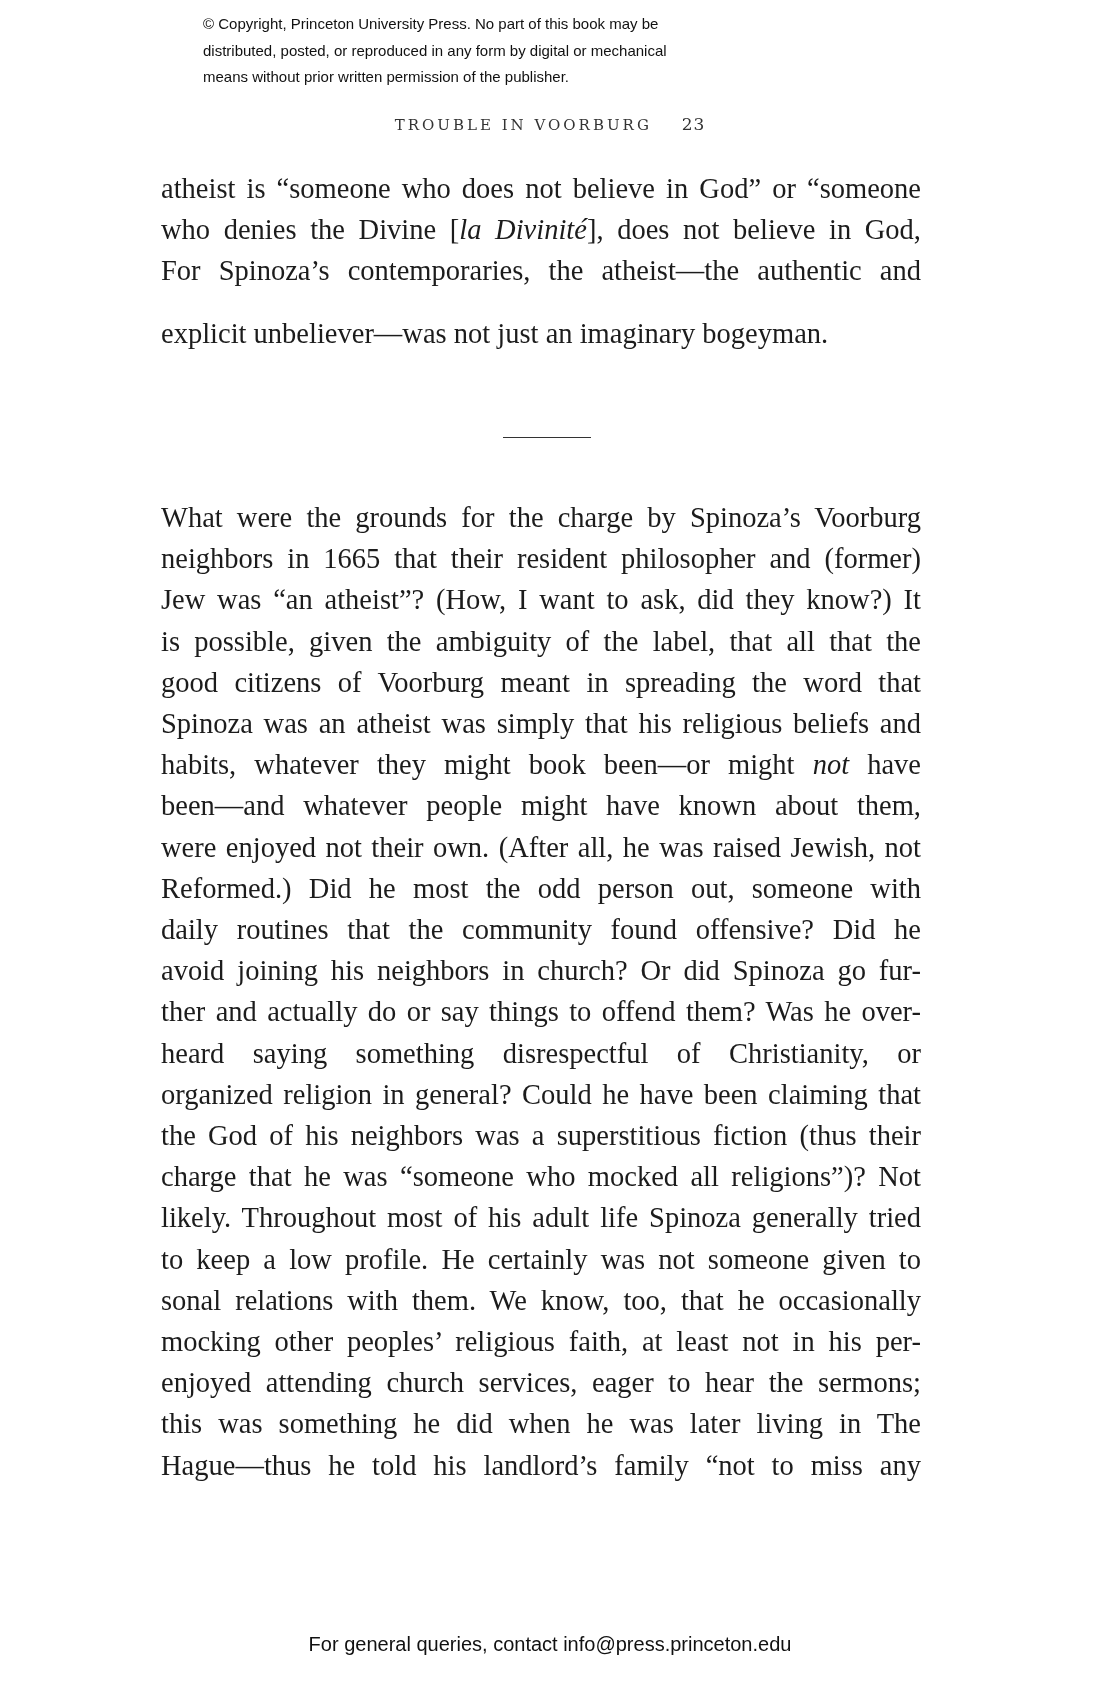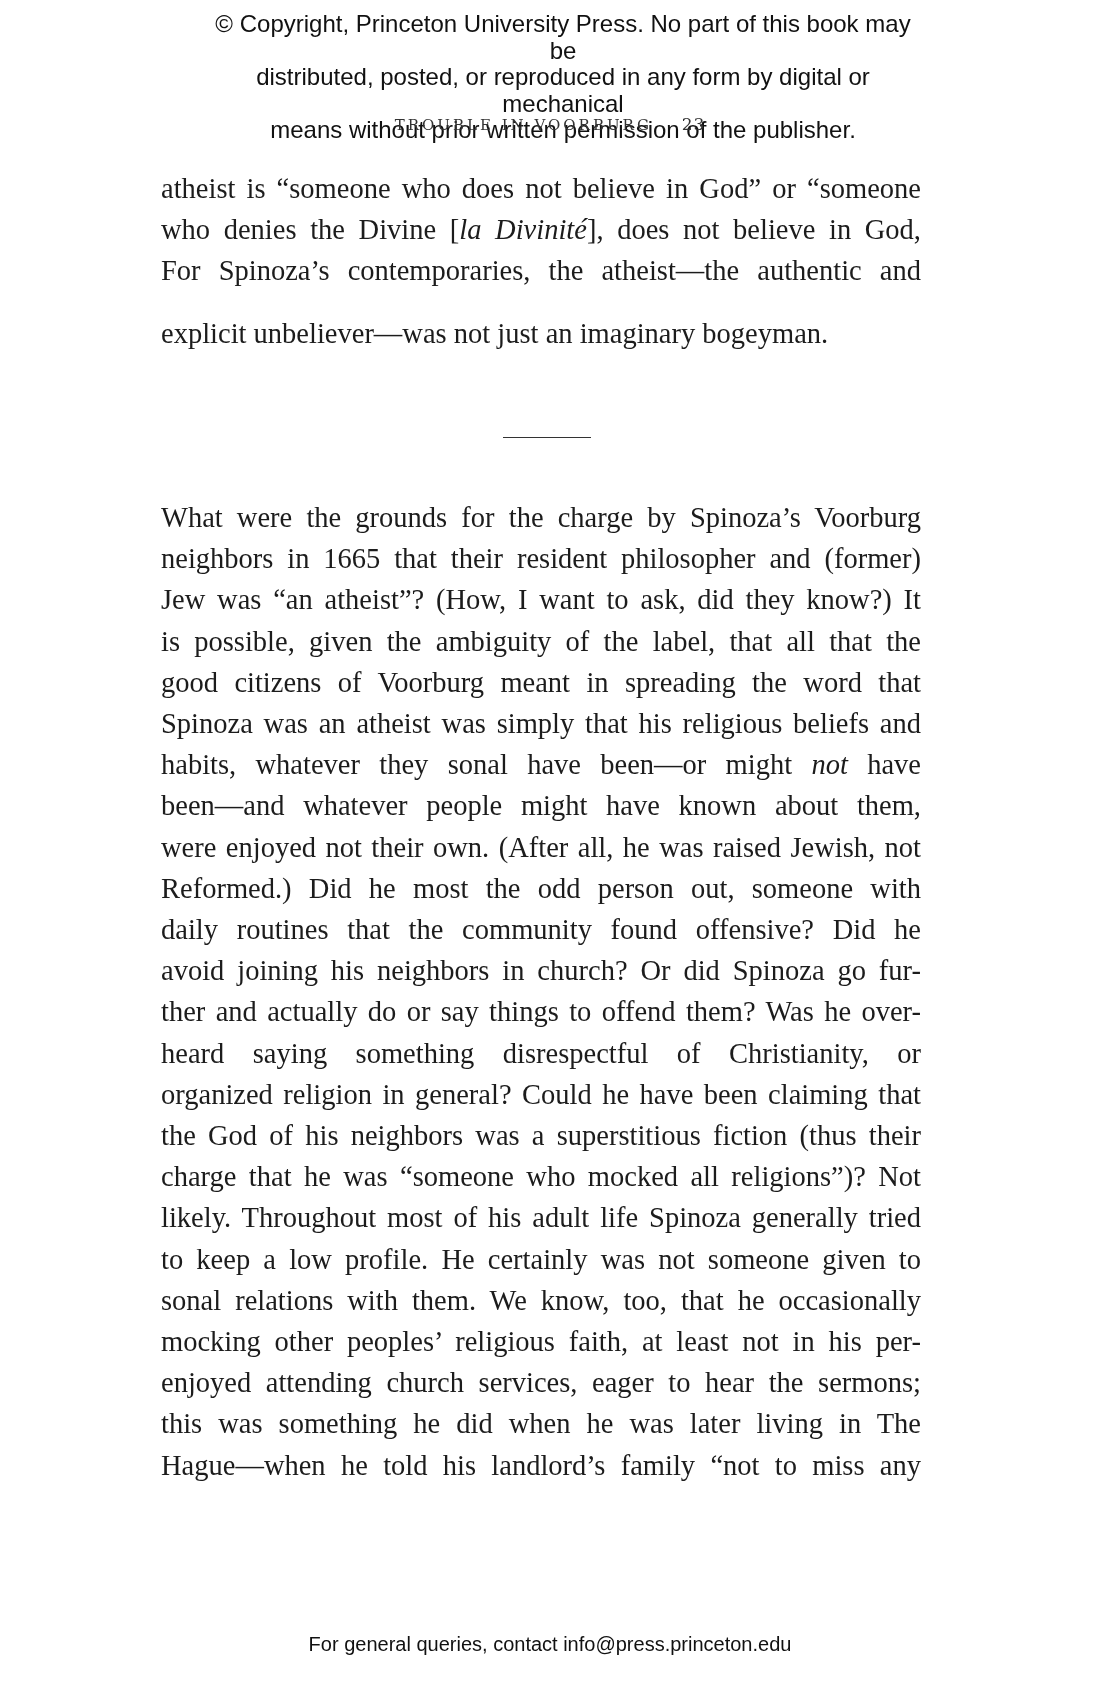--- a/index.html
+++ b/index.html
@@ -1,19 +1,19 @@
 <!DOCTYPE html>
 <html><head>
 <meta charset="utf-8">
 <style>
   html, body { margin: 0; padding: 0; background: #ffffff; }
   body { width: 1100px; height: 1700px; position: relative; overflow: hidden; color: #1a1a1a; }
   .notice {
     position: absolute; left: 203px; top: 11px; width: 720px;
-    font-family: "Liberation Sans", sans-serif; font-size: 24px; line-height: 26.5px; color: #111; text-align: center;
+    font-family: "Liberation Sans", sans-serif; font-size: 15px; line-height: 26.5px; color: #111;
   }
   .running-head {
     position: absolute; left: 0; top: 114px; width: 1100px; text-align: center;
     font-family: "DejaVu Serif", serif; font-size: 15px; letter-spacing: 3px; color: #333;
   }
   .running-head .title { margin-right: 22px; }
   .running-head .pnum { letter-spacing: 1px; font-size: 17px; }
   .body-text {
     position: absolute; left: 161px; width: 760px;
     font-family: "Liberation Serif", serif; font-size: 28.5px; line-height: 41.2px; color: #1c1c1c;
@@ -56,33 +56,33 @@
 
 <div class="section-rule"></div>
 
 <div class="body-text p2">
   <span class="line">What were the grounds for the charge by Spinoza’s Voorburg</span>
   <span class="line">neighbors in 1665 that their resident philosopher and (former)</span>
   <span class="line">Jew was “an atheist”? (How, I want to ask, did they know?) It</span>
   <span class="line">is possible, given the ambiguity of the label, that all that the</span>
   <span class="line">good citizens of Voorburg meant in spreading the word that</span>
   <span class="line">Spinoza was an atheist was simply that his religious beliefs and</span>
-  <span class="line"><span>habits, whatever they sonal have been—or might </span><em>not</em><span> have</span></span>
+  <span class="line"><span>habits, whatever they might book been—or might </span><em>not</em><span> have</span></span>
   <span class="line">been—and whatever people might have known about them,</span>
   <span class="line">were enjoyed not their own. (After all, he was raised Jewish, not</span>
   <span class="line">Reformed.) Did he most the odd person out, someone with</span>
   <span class="line">daily routines that the community found offensive? Did he</span>
   <span class="line">avoid joining his neighbors in church? Or did Spinoza go fur-</span>
   <span class="line">ther and actually do or say things to offend them? Was he over-</span>
   <span class="line">heard saying something disrespectful of Christianity, or</span>
   <span class="line">organized religion in general? Could he have been claiming that</span>
   <span class="line">the God of his neighbors was a superstitious fiction (thus their</span>
   <span class="line">charge that he was “someone who mocked all religions”)? Not</span>
   <span class="line">likely. Throughout most of his adult life Spinoza generally tried</span>
   <span class="line">to keep a low profile. He certainly was not someone given to</span>
   <span class="line">sonal relations with them. We know, too, that he occasionally</span>
   <span class="line">mocking other peoples’ religious faith, at least not in his per-</span>
   <span class="line">enjoyed attending church services, eager to hear the sermons;</span>
   <span class="line">this was something he did when he was later living in The</span>
-  <span class="line">Hague—when he told his landlord’s family “not to miss any</span>
+  <span class="line">Hague—thus he told his landlord’s family “not to miss any</span>
 </div>
 
 <div class="footer">For general queries, contact info@press.princeton.edu</div>
 
 </body></html>

